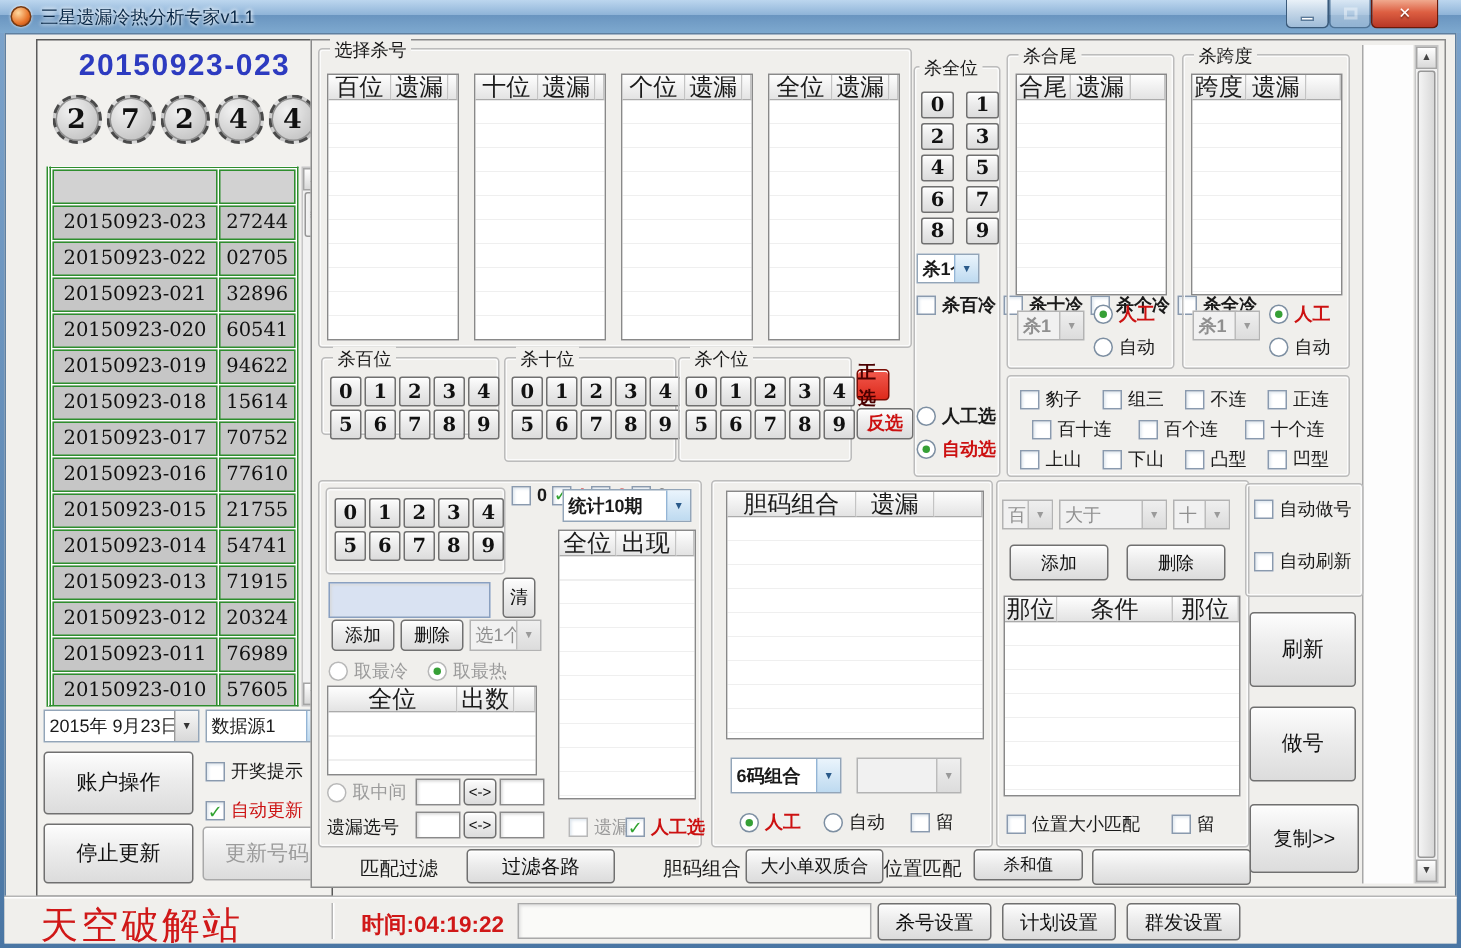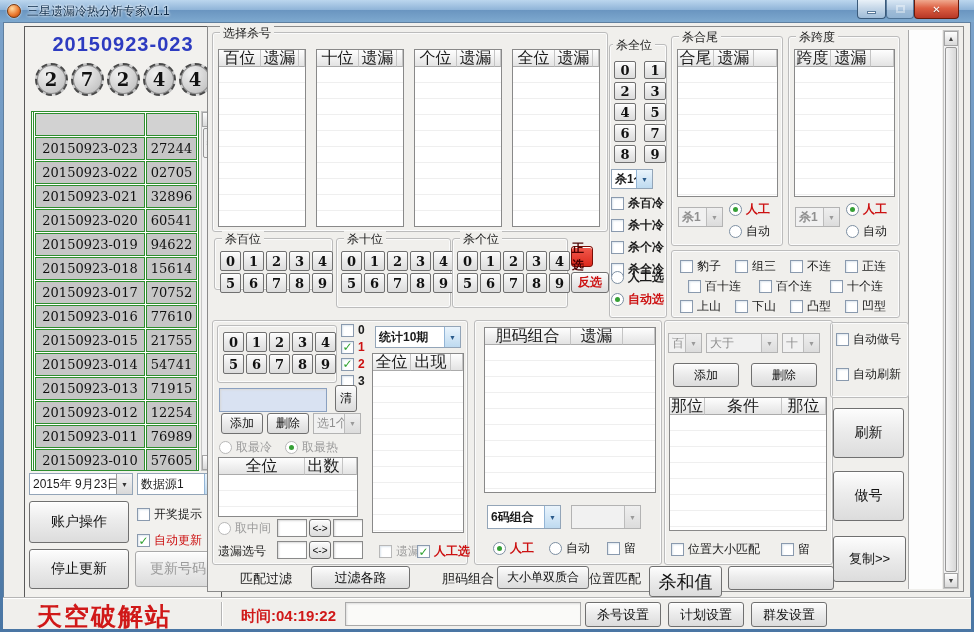--- a/index.html
+++ b/index.html
@@ -64,31 +64,31 @@
 .hrow span{display:flex;align-items:center;justify-content:center;background:#c6c6c6;border:1px solid #2e8e2e;font-family:"DejaVu Serif","Liberation Serif",serif;font-size:13px;color:#111;white-space:nowrap;overflow:hidden}
 .hrow .c1{width:110px}
 .hrow .c2{flex:1}
 .hrow.hhd span{background:#d2d2d2}
 .sb{position:absolute;width:16px;background:#f1f1f1;border:1px solid #c6c6c6;display:flex;flex-direction:column;align-items:stretch}
 .sb .ar{height:15px;flex:none;background:linear-gradient(#fefefe,#d9d9d9);border:1px solid #a5a5a5;display:flex;align-items:center;justify-content:center;font-size:7px;color:#444}
 .sb .tr{flex:1;display:flex;flex-direction:column}
 .sb .th{background:linear-gradient(90deg,#f4f4f4,#d8d8d8);border:1px solid #979797;border-radius:2px;margin:1px;display:flex;align-items:center;justify-content:center;color:#7a7a7a;font-size:9px}
 
 #statusbar{position:absolute;left:3px;top:598px;width:968px;height:31px;background:#f0efec;border-top:1px solid #fff;box-shadow:0 -1px 0 #b5b5b5}
-#sitename{position:absolute;left:34px;top:1px;font-size:25px;font-weight:bold;color:#d01818;letter-spacing:2px}
+#sitename{position:absolute;left:24px;top:1px;font-size:25px;font-weight:normal;color:#d01818;letter-spacing:2px}
 #sbdivider{position:absolute;left:218px;top:3px;width:2px;height:24px;border-left:1px solid #b5b5b5;border-right:1px solid #fff}
 #timetext{position:absolute;left:238px;top:8px;font-size:15px;font-weight:bold;color:#d01818}
 #statusbox{position:absolute;left:342px;top:3px;width:236px;height:24px;background:#fafaf8;border:1px solid #a9a9a9;box-shadow:inset 1px 1px 2px #ddd}
 #sbbtns{position:absolute;left:582px;top:3px;display:flex;gap:7px}
 #sbbtns .btn{width:76px;height:25px;font-size:13px}
 
 #mainregion{position:absolute;left:207px;top:26px;width:757px;height:566px;background:#f0efec;border:1px solid #8a8a8a}
 #whitestrip{position:absolute;left:908px;top:30px;width:34px;height:559px;background:#fdfdfd;border-left:1px solid #a8a8a8}
 .prow{display:flex}
-.kcol{display:flex;flex-direction:column}
+.kcol{display:flex;flex-direction:row}
 .redbtn{background:linear-gradient(#f25a4e,#dd2a1c);border:1px solid #7a0e06;color:#4a0000;font-weight:bold}
 </style>
 </head>
 <body>
 
 <div id="app">
   <div id="titlebar">
     <span id="appicon"></span>
     <span id="apptitle">三星遗漏冷热分析专家v1.1</span>
   </div>
@@ -160,21 +160,21 @@
           <div class="hrow">
           <span class="c1">20150923-014</span>
           <span class="c2">54741</span>
         </div>
           <div class="hrow">
           <span class="c1">20150923-013</span>
           <span class="c2">71915</span>
         </div>
           <div class="hrow">
           <span class="c1">20150923-012</span>
-          <span class="c2">12254</span>
+          <span class="c2">20324</span>
         </div>
           <div class="hrow">
           <span class="c1">20150923-011</span>
           <span class="c2">76989</span>
         </div>
           <div class="hrow">
           <span class="c1">20150923-010</span>
           <span class="c2">57605</span>
         </div>
         </div>
@@ -619,21 +619,21 @@
         <div class="th" style="flex:1"></div>
       </div>
     <div class="ar">▼</div>
   </div>
 
   <span class="flatlbl" style="left:240px;top:570px">匹配过滤</span>
   <div class="btn abs" style="left:311px;top:566px;width:99px;height:23px;font-size:13px">过滤各路</div>
   <span class="flatlbl" style="left:442px;top:570px">胆码组合</span>
   <div class="btn abs" style="left:497px;top:566px;width:92px;height:23px;font-size:12px">大小单双质合</div>
   <span class="flatlbl" style="left:589px;top:570px">位置匹配</span>
-  <div class="btn abs" style="left:649px;top:566px;width:73px;height:31px;font-size:18px">杀和值</div>
+  <div class="btn abs" style="left:649px;top:566px;width:73px;height:21px;font-size:11px">杀和值</div>
   <div class="btn abs" style="left:728px;top:566px;width:106px;height:24px"></div>
 
   <div id="statusbar">
     <span id="sitename">天空破解站</span>
     <span id="sbdivider"></span>
     <span id="timetext">时间:04:19:22</span>
     <span id="statusbox"></span>
     <div id="sbbtns">
 
     <span class="btn">杀号设置</span>

